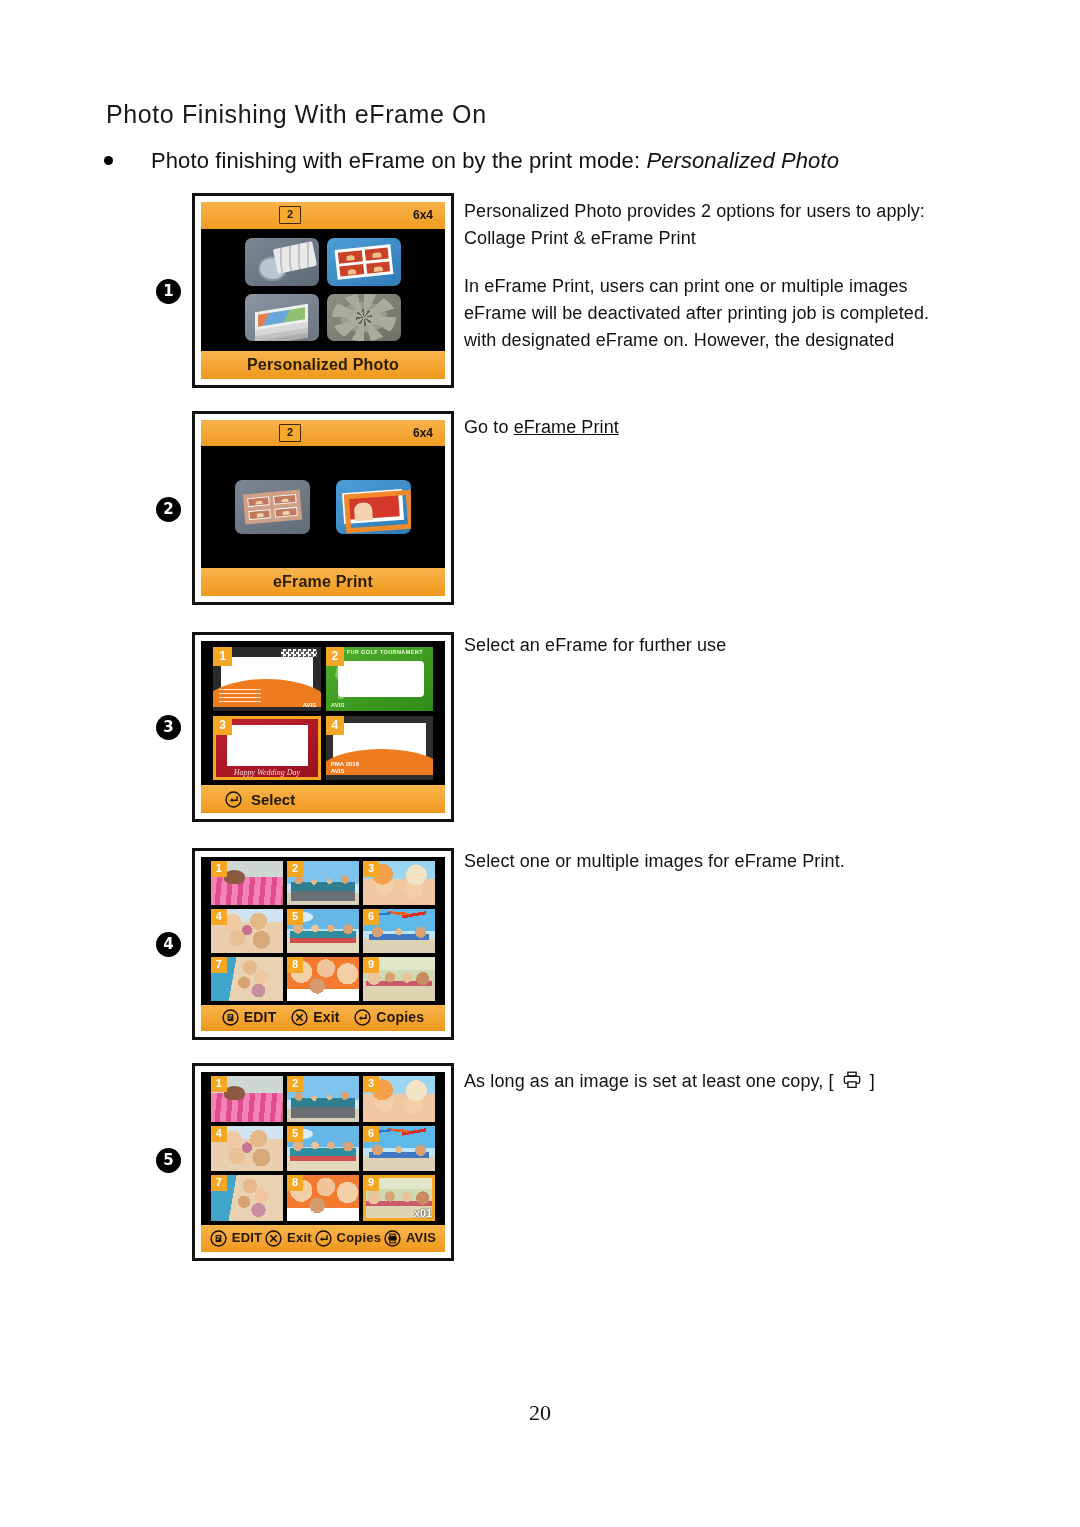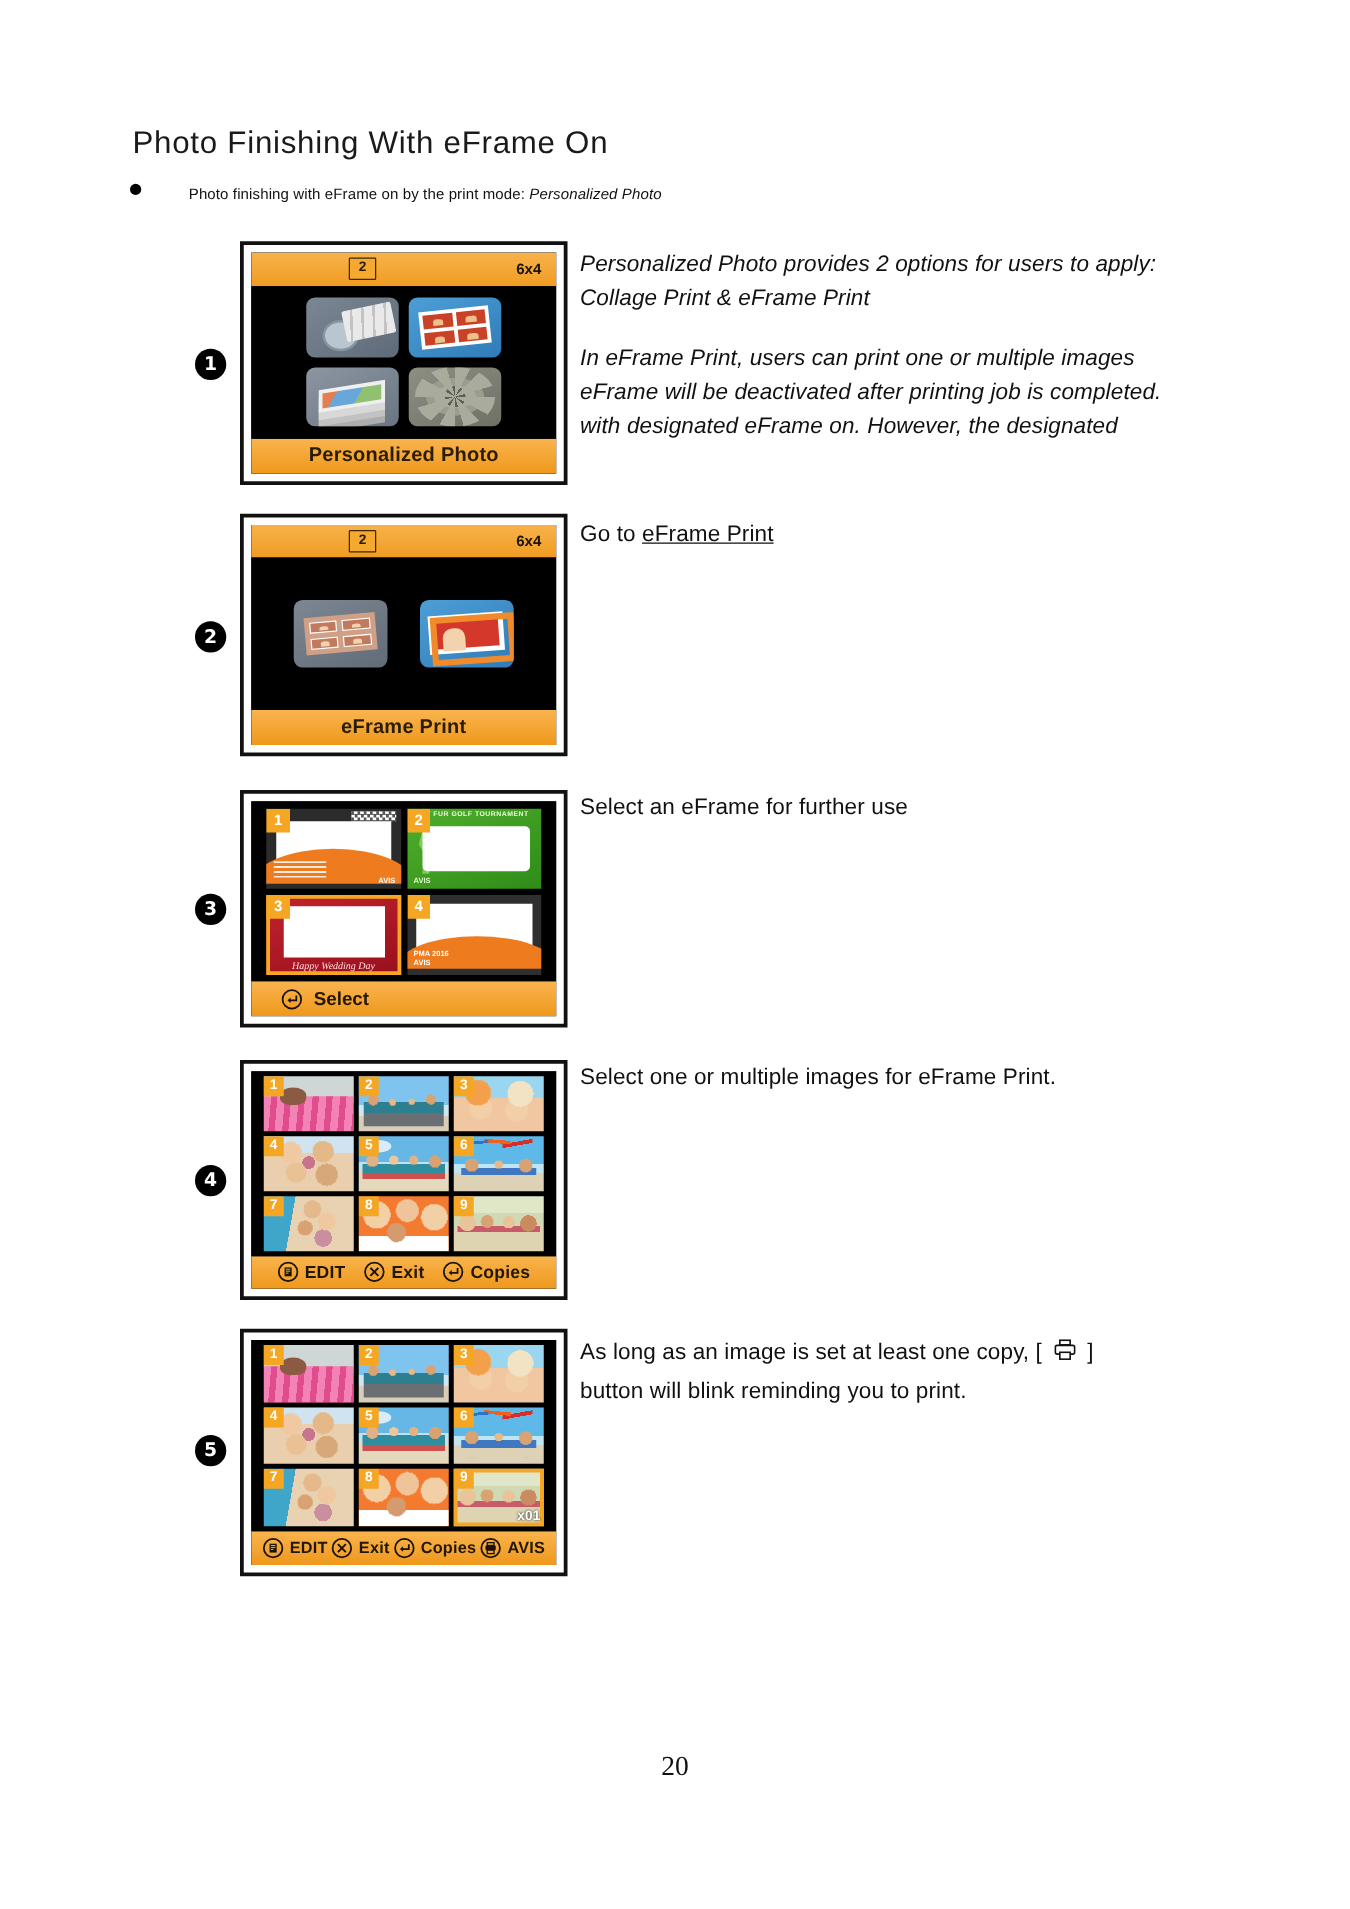--- a/index.html
+++ b/index.html
@@ -9,21 +9,21 @@
   .page{position:absolute;inset:0;}
 
   
   .page-title{position:absolute;left:106px;top:100px;font-size:25px;
               letter-spacing:0.6px;font-weight:400;color:#1a1a1a;white-space:nowrap;}
 
   .bullet-row{position:absolute;left:104px;top:148px;width:860px;
               display:flex;align-items:baseline;}
   .bullet-dot{width:9px;height:9px;border-radius:50%;background:#000;
               display:inline-block;margin-right:38px;position:relative;top:-3px;flex:0 0 auto;}
-  .bullet-text{font-size:12px;color:#111;white-space:nowrap;letter-spacing:.1px;}
+  .bullet-text{font-size:22px;color:#111;white-space:nowrap;letter-spacing:.1px;}
   .bullet-text i{font-style:italic;}
 
   
   .step-marker{position:absolute;width:25px;height:25px;border-radius:50%;
                background:#000;color:#fff;font-size:15px;font-weight:700;
                display:flex;align-items:center;justify-content:center;
                font-family:"DejaVu Sans",sans-serif;line-height:1;}
 
   
   .shot{position:absolute;background:#fff;border:3px solid #111;box-sizing:border-box;
@@ -275,21 +275,21 @@
           </div>
           <div class="modeicon mi-gear">
             <div class="cog"></div>
           </div>
         </div>
       </div>
       <div class="botbar">Personalized Photo</div>
     </div>
   </div>
 
-  <div class="body-text" style="left:464px;top:198px;width:490px;font-style:italic;">
+  <div class="body-text" style="left:464px;top:198px;width:490px;">
     <div>Personalized Photo provides 2 options for users to apply:</div>
     <div>Collage Print &amp; eFrame Print</div>
     <div style="height:21px;"></div>
     <div>In eFrame Print, users can print one or multiple images</div>
     <div>eFrame will be deactivated after printing job is completed.</div>
     <div>with designated eFrame on. However, the designated</div>
   </div>
 
   <div class="step-marker" style="left:156px;top:497px;">2</div>
 
@@ -536,18 +536,17 @@
       <span>As long as an image is set at least one copy, [</span>
       <span class="inline-printer">
         <svg width="22" height="22" viewBox="0 0 24 24">
           <rect x="7.5" y="3.5" width="9" height="4" fill="none" stroke="#111" stroke-width="1.4"></rect>
           <path d="M5.2 8h13.6c.9 0 1.6.7 1.6 1.6v4.4c0 .9-.7 1.6-1.6 1.6H5.2c-.9 0-1.6-.7-1.6-1.6V9.6C3.6 8.7 4.3 8 5.2 8z" fill="none" stroke="#111" stroke-width="1.4"></path>
           <rect x="7.5" y="14" width="9" height="6" fill="#fff" stroke="#111" stroke-width="1.4"></rect>
         </svg>
       </span>
       <span>]</span>
     </div>
-    <div>button will blink reminding you to print.</div>
   </div>
 
   <div class="page-number">20</div>
 
 </div>
 
 </body></html>

